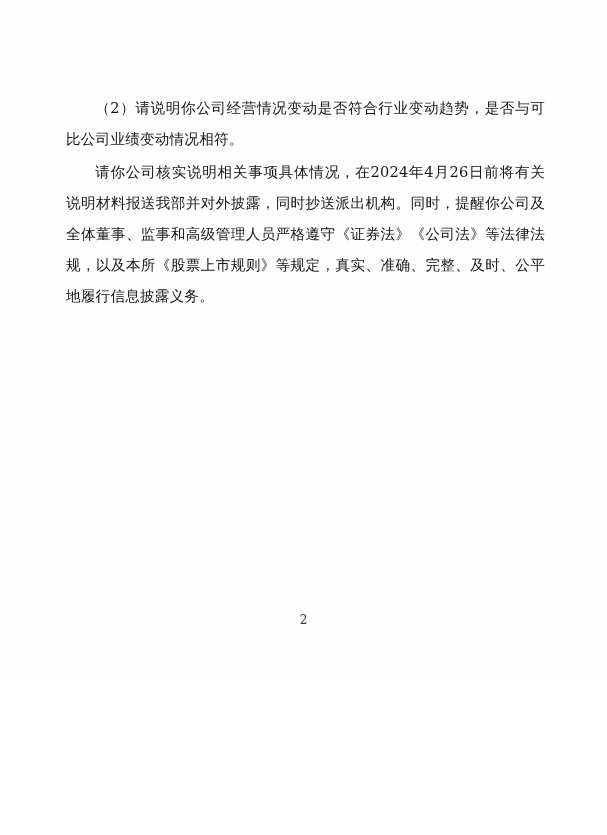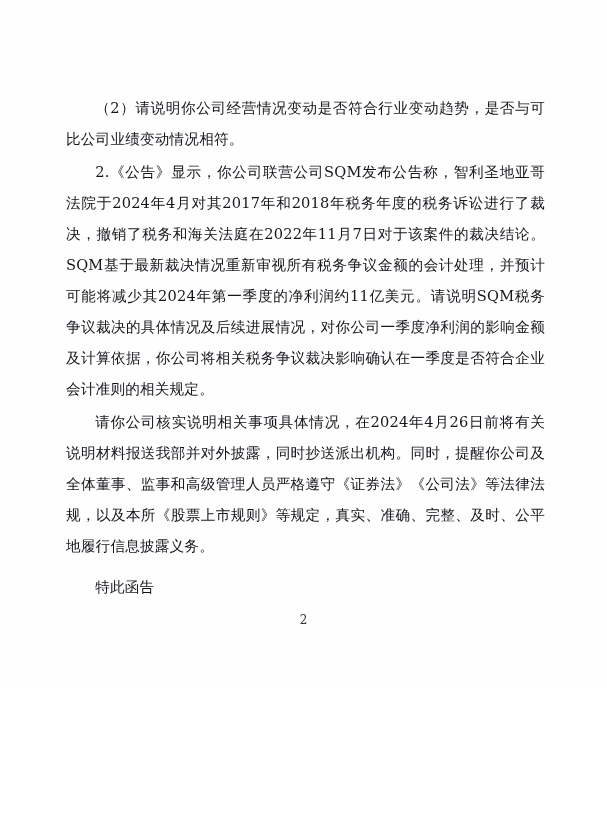--- a/index.html
+++ b/index.html
@@ -55,18 +55,16 @@
   .closing {
     margin-top: 10px;
   }
 </style>
 </head>
 <body>
 
 <div class="page">
   <div class="doc-body">
     <p class="para">（2）请说明你公司经营情况变动是否符合行业变动趋势，是否与可比公司业绩变动情况相符。</p>
-    <p class="para para-spaced">2.《公告》显示，你公司联营公司SQM发布公告称，智利圣地亚哥法院于2024年4月对其2017年和2018年税务年度的税务诉讼进行了裁决，撤销了税务和海关法庭在2022年11月7日对于该案件的裁决结论。SQM基于最新裁决情况重新审视所有税务争议金额的会计处理，并预计可能将减少其2024年第一季度的净利润约11亿美元。请说明SQM税务争议裁决的具体情况及后续进展情况，对你公司一季度净利润的影响金额及计算依据，你公司将相关税务争议裁决影响确认在一季度是否符合企业会计准则的相关规定。</p>
     <p class="para para-spaced para-loose">请你公司核实说明相关事项具体情况，在2024年4月26日前将有关说明材料报送我部并对外披露，同时抄送派出机构。同时，提醒你公司及全体董事、监事和高级管理人员严格遵守《证券法》《公司法》等法律法规，以及本所《股票上市规则》等规定，真实、准确、完整、及时、公平地履行信息披露义务。</p>
-    <p class="para closing">特此函告</p>
   </div>
   <div class="page-number">2</div>
 </div>
 
 </body></html>

